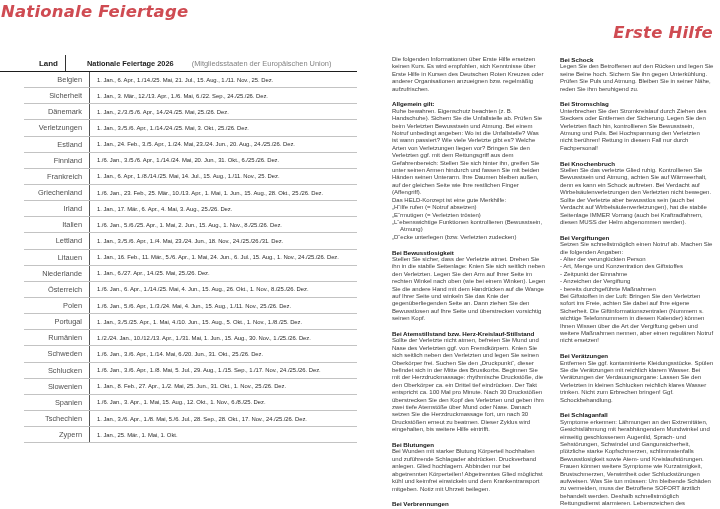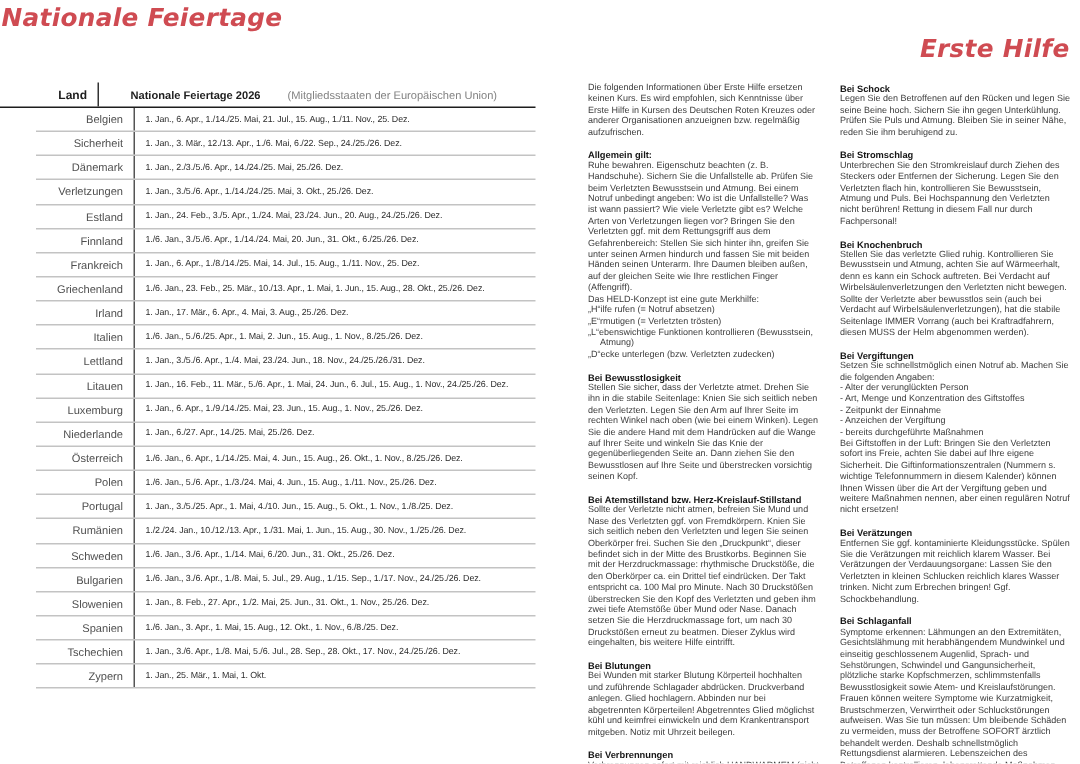--- a/index.html
+++ b/index.html
@@ -97,24 +97,20 @@
         </div>
         <div class="trow">
           <div class="cland">Lettland</div>
           <div class="cdates">1. Jan., 3./5./6. Apr., 1./4. Mai, 23./24. Jun., 18. Nov., 24./25./26./31. Dez.</div>
         </div>
         <div class="trow">
           <div class="cland">Litauen</div>
           <div class="cdates">1. Jan., 16. Feb., 11. Mär., 5./6. Apr., 1. Mai, 24. Jun., 6. Jul., 15. Aug., 1. Nov., 24./25./26. Dez.</div>
         </div>
         <div class="trow">
-          <div class="cland">Luxemburg</div>
-          <div class="cdates">1. Jan., 6. Apr., 1./9./14./25. Mai, 23. Jun., 15. Aug., 1. Nov., 25./26. Dez.</div>
-        </div>
-        <div class="trow">
           <div class="cland">Niederlande</div>
           <div class="cdates">1. Jan., 6./27. Apr., 14./25. Mai, 25./26. Dez.</div>
         </div>
         <div class="trow">
           <div class="cland">Österreich</div>
           <div class="cdates">1./6. Jan., 6. Apr., 1./14./25. Mai, 4. Jun., 15. Aug., 26. Okt., 1. Nov., 8./25./26. Dez.</div>
         </div>
         <div class="trow">
           <div class="cland">Polen</div>
           <div class="cdates">1./6. Jan., 5./6. Apr., 1./3./24. Mai, 4. Jun., 15. Aug., 1./11. Nov., 25./26. Dez.</div>
@@ -125,21 +121,21 @@
         </div>
         <div class="trow">
           <div class="cland">Rumänien</div>
           <div class="cdates">1./2./24. Jan., 10./12./13. Apr., 1./31. Mai, 1. Jun., 15. Aug., 30. Nov., 1./25./26. Dez.</div>
         </div>
         <div class="trow">
           <div class="cland">Schweden</div>
           <div class="cdates">1./6. Jan., 3./6. Apr., 1./14. Mai, 6./20. Jun., 31. Okt., 25./26. Dez.</div>
         </div>
         <div class="trow">
-          <div class="cland">Bulgarien</div>
+          <div class="cland">Schlucken</div>
           <div class="cdates">1./6. Jan., 3./6. Apr., 1./8. Mai, 5. Jul., 29. Aug., 1./15. Sep., 1./17. Nov., 24./25./26. Dez.</div>
         </div>
         <div class="trow">
           <div class="cland">Slowenien</div>
           <div class="cdates">1. Jan., 8. Feb., 27. Apr., 1./2. Mai, 25. Jun., 31. Okt., 1. Nov., 25./26. Dez.</div>
         </div>
         <div class="trow">
           <div class="cland">Spanien</div>
           <div class="cdates">1./6. Jan., 3. Apr., 1. Mai, 15. Aug., 12. Okt., 1. Nov., 6./8./25. Dez.</div>
         </div>

